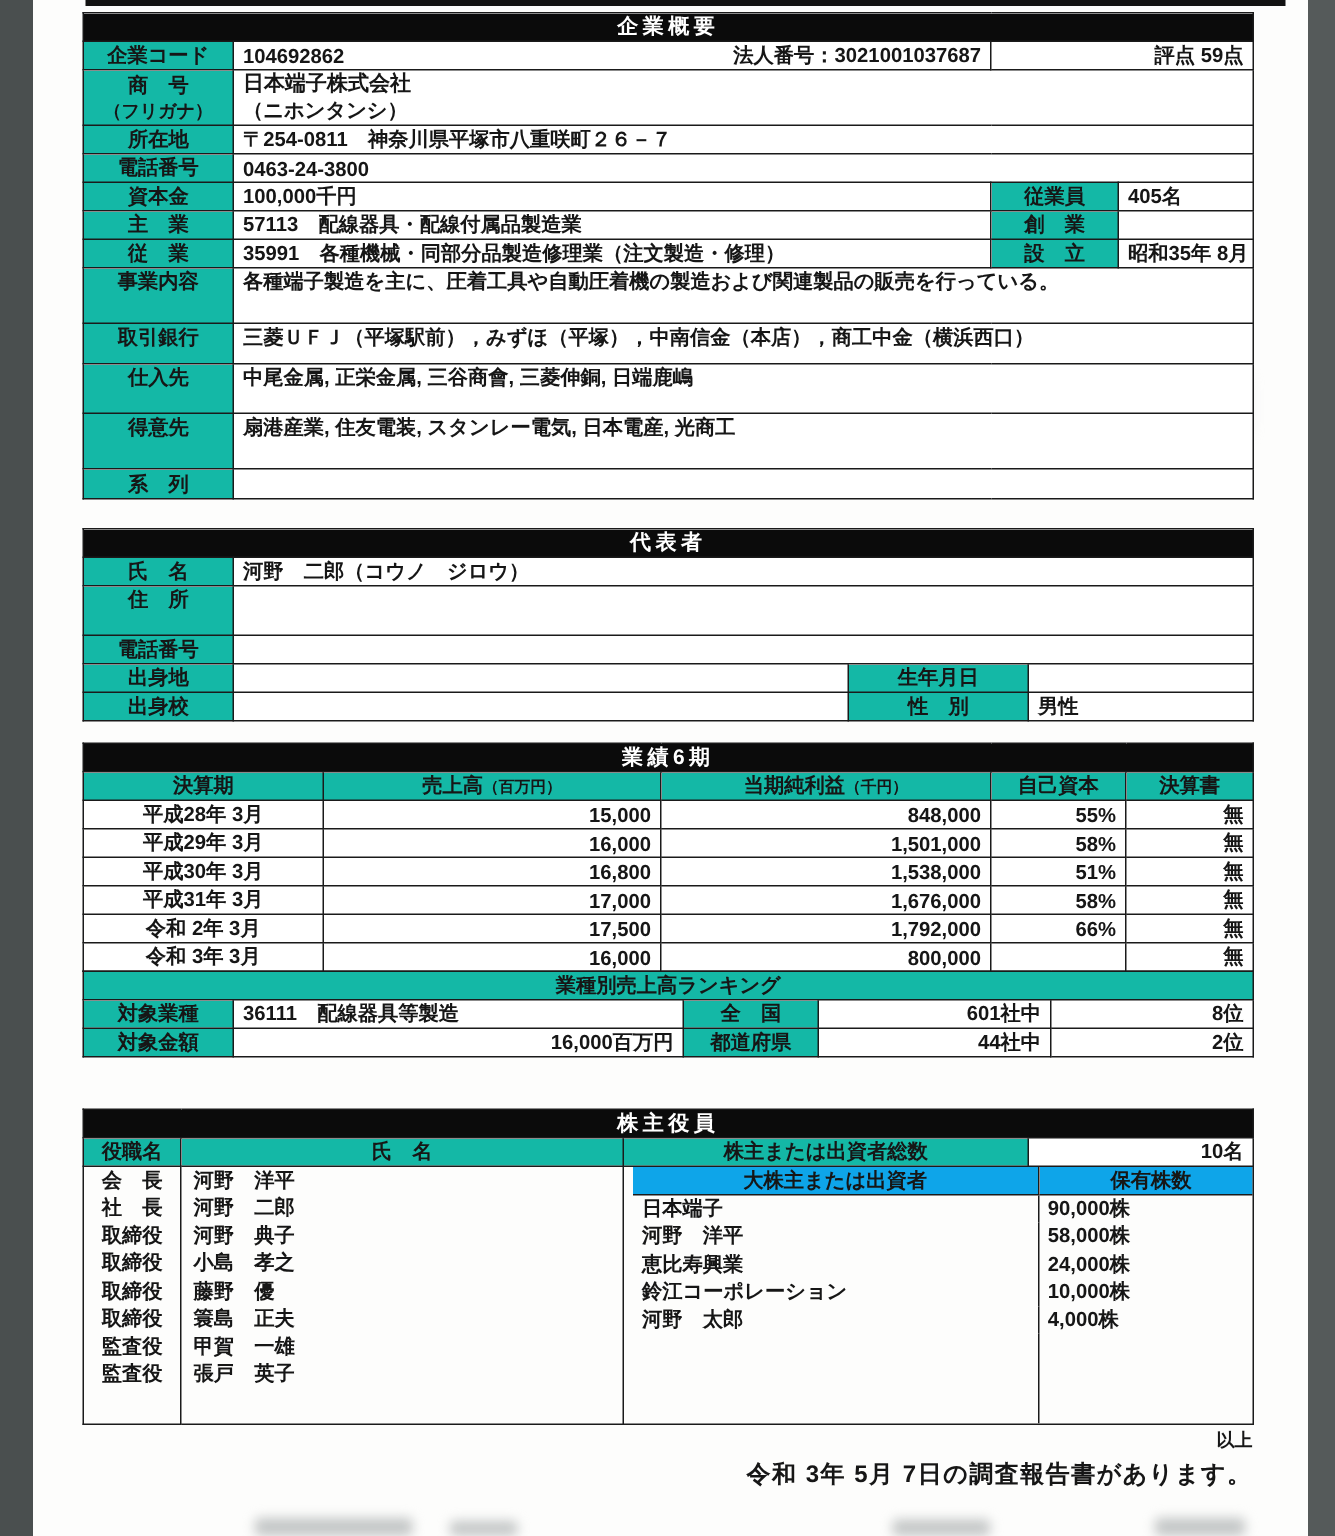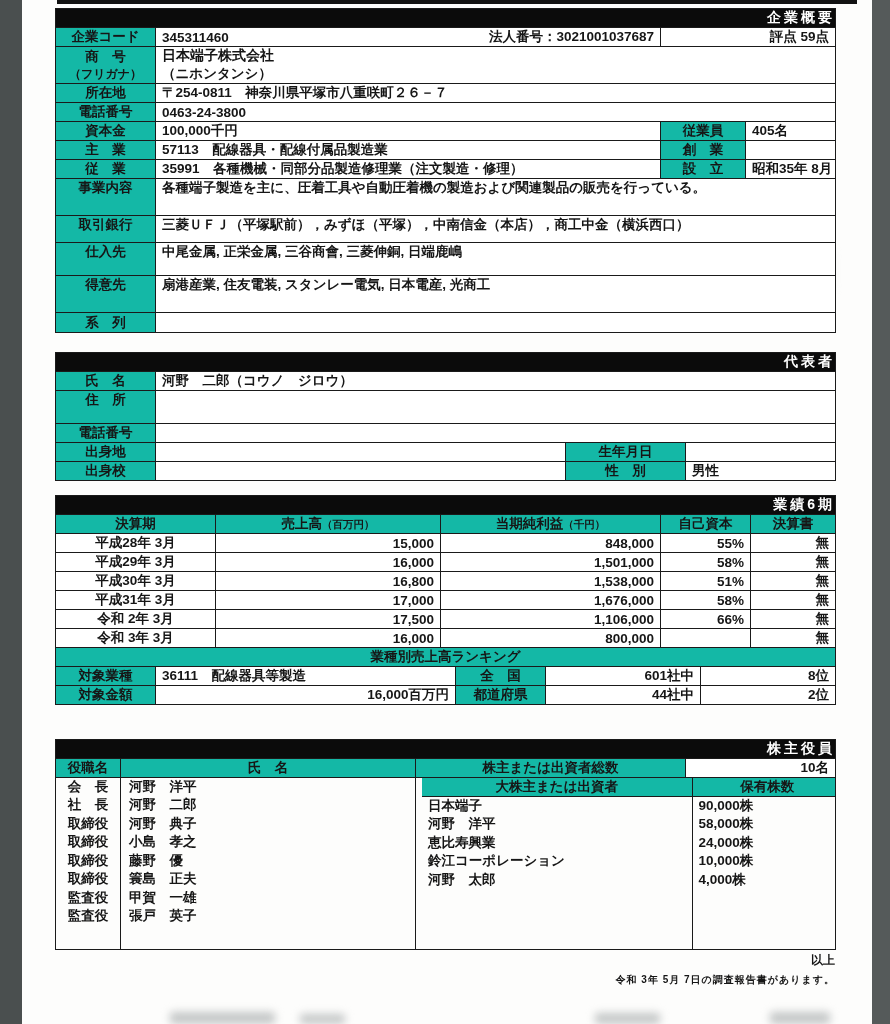--- a/index.html
+++ b/index.html
@@ -10,21 +10,21 @@
     font-weight:700;color:#161616;
   }
   .edge{position:absolute;top:0;height:1024px;background:#4a4f4f;}
   .edge-left{left:0;width:22px;}
   .edge-right{right:0;width:18px;background:#555a5a;}
   .top-strip{position:absolute;left:57px;top:0;width:800px;height:4px;background:#121212;}
   .content{position:absolute;left:55px;top:8px;width:780px;}
 
   table.t{border-collapse:collapse;table-layout:fixed;width:780px;}
   .t th,.t td{border:1.5px solid #1a1a1a;padding:0 6px;font-size:13.5px;overflow:hidden;white-space:nowrap;}
-  tr.bar th{background:#0b0b0b;color:#ffffff;text-align:right;font-size:14px;height:18px;letter-spacing:3px;padding:0;}
+  tr.bar th{background:#0b0b0b;color:#ffffff;text-align:center;font-size:14px;height:18px;letter-spacing:3px;padding:0;}
   .lbl{background:#14b8a6;text-align:center;padding:0 2px;}
   .val{background:#fff;text-align:left;}
   .ta-r{text-align:right;}
   .ta-c{text-align:center;}
   .vtop{vertical-align:top;padding-top:2px;}
   .split{display:flex;justify-content:space-between;align-items:center;}
   .unit{font-size:10.5px;}
   .small-lbl{font-size:12px;}
   .bigname{font-size:14px;}
 
@@ -35,27 +35,27 @@
   .t2{margin-top:19px;} .t3{margin-top:14px;} .t3b{margin-top:-1.5px;} .t4{margin-top:34px;}
 
   
   .officers-cell{vertical-align:top;padding:3px 0 0 0;}
   .officers-cell .line{height:18.5px;line-height:18.5px;}
   .pos-col .line{text-align:center;}
   .name-col .line{padding-left:8px;}
   .right-panel{vertical-align:top;padding:0;}
   table.inner{border-collapse:collapse;table-layout:fixed;width:100%;}
   .inner td{border:none;font-size:13.5px;padding:0 6px;white-space:nowrap;overflow:hidden;}
-  .inner tr.subhead td{background:#14b8a6;border-bottom:1.5px solid #1a1a1a;text-align:center;height:17px;}
+  .inner tr.subhead td{background:#0ea5e9;border-bottom:1.5px solid #1a1a1a;text-align:center;height:17px;}
   .inner td.shares{border-left:1.5px solid #1a1a1a;text-align:left;}
   .inner tr.sh-row td{height:18.5px;}
   .inner tr.fill td{height:60px;}
 
   .closing{width:780px;text-align:right;font-size:12px;margin-top:2px;padding-right:4px;}
-  .report-note{width:780px;text-align:right;font-size:10px;margin-top:4px;letter-spacing:1px;}
+  .report-note{width:780px;text-align:right;font-size:16px;margin-top:4px;letter-spacing:1px;}
 
   .smudge{position:absolute;background:#c3c6c6;filter:blur(4px);border-radius:3px;}
   .watermark{position:absolute;left:688px;top:250px;width:145px;height:42px;
     background:#d9dbdb;opacity:0.35;filter:blur(5px);border-radius:4px;}
 </style>
 </head>
 <body>
 
 <div class="edge edge-left"></div>
 <div class="edge edge-right"></div>
@@ -72,21 +72,21 @@
         <col style="width:90px">
       </colgroup>
     <tbody>
         <tr class="bar">
       <th colspan="4">企業概要</th>
     </tr>
     <tr class="h16">
       <td class="lbl">企業コード</td>
       <td class="val">
         <div class="split">
-          <span>345311460</span>
+          <span>104692862</span>
           <span>法人番号：3021001037687</span>
         </div>
       </td>
       <td colspan="2" class="val ta-r">評点 59点</td>
     </tr>
     <tr class="h36">
       <td class="lbl">
         <div>商　号</div>
         <div class="small-lbl">（フリガナ）</div>
       </td>
@@ -225,21 +225,21 @@
     <tr class="h17">
       <td class="val ta-c">平成31年 3月</td>
       <td class="val ta-r">17,000</td>
       <td class="val ta-r">1,676,000</td>
       <td class="val ta-r">58%</td>
       <td class="val ta-r">無</td>
     </tr>
     <tr class="h17">
       <td class="val ta-c">令和 2年 3月</td>
       <td class="val ta-r">17,500</td>
-      <td class="val ta-r">1,106,000</td>
+      <td class="val ta-r">1,792,000</td>
       <td class="val ta-r">66%</td>
       <td class="val ta-r">無</td>
     </tr>
     <tr class="h17">
       <td class="val ta-c">令和 3年 3月</td>
       <td class="val ta-r">16,000</td>
       <td class="val ta-r">800,000</td>
       <td class="val ta-r"></td>
       <td class="val ta-r">無</td>
     </tr>

